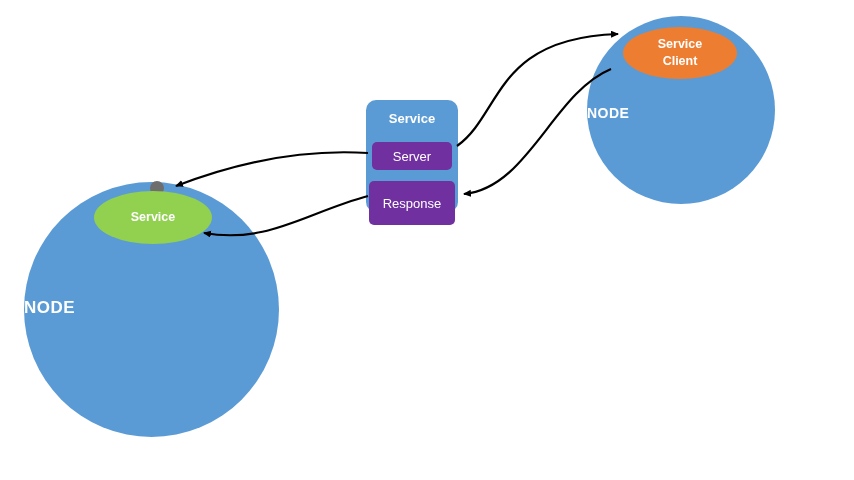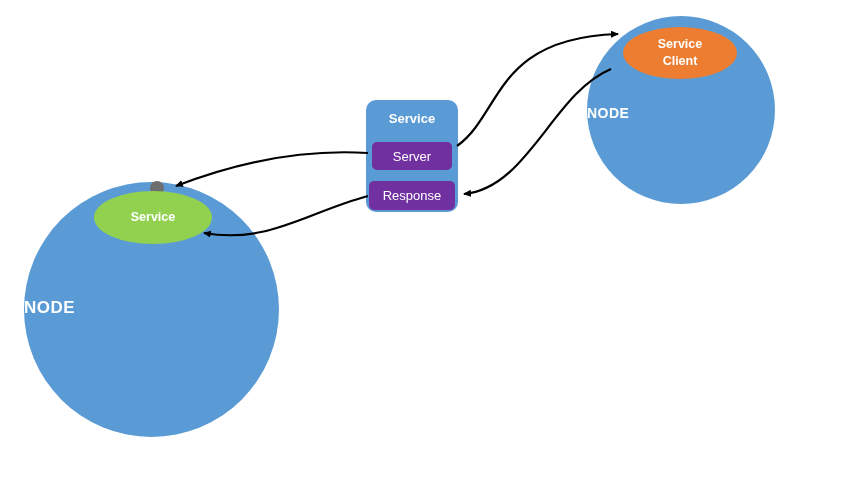--- a/index.html
+++ b/index.html
@@ -96,21 +96,21 @@
     display: flex;
     align-items: center;
     justify-content: center;
   }
   .msg-request {
     left: 372px; top: 142px;
     width: 80px; height: 28px;
   }
   .msg-response {
     left: 369px; top: 181px;
-    width: 86px; height: 29px; text-align: right;
+    width: 86px; height: 44px; text-align: right;
   }
   .arrows {
     position: absolute;
     left: 0; top: 0;
     width: 854px; height: 480px;
     pointer-events: none;
   }
   .arrow-path {
     fill: none;
     stroke: #000000;

